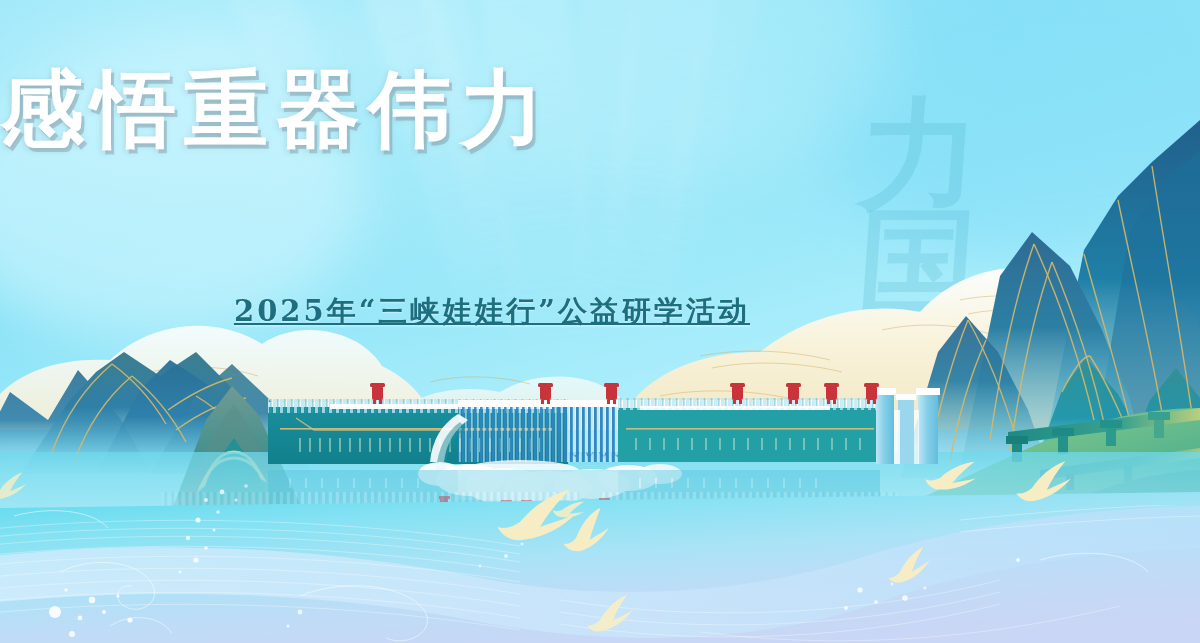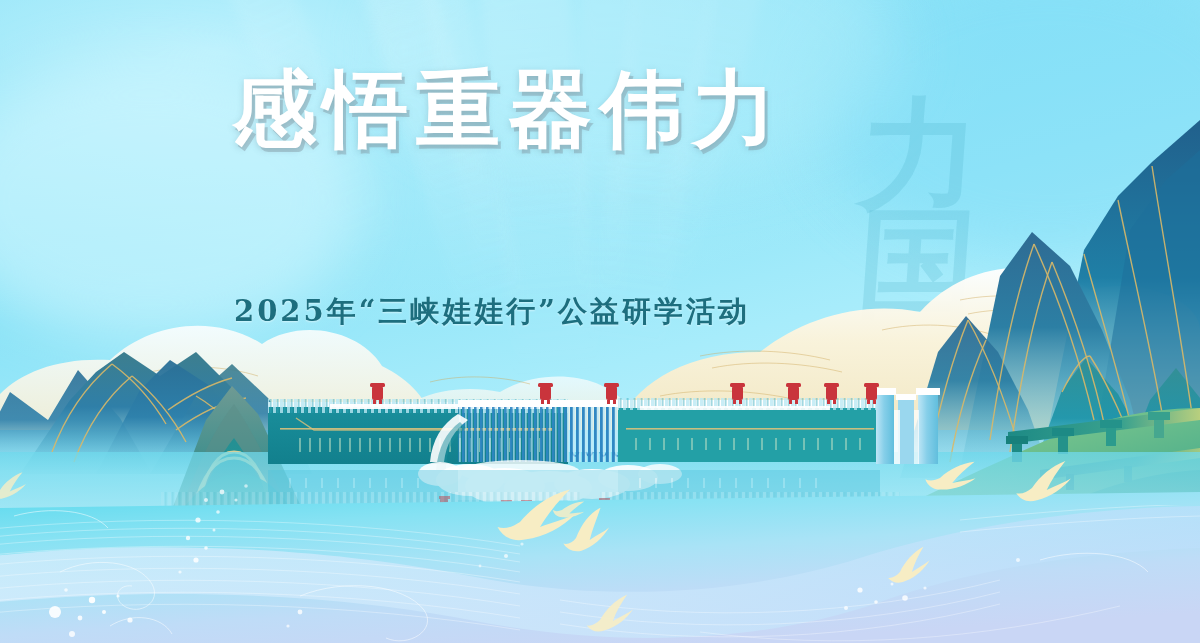--- a/index.html
+++ b/index.html
@@ -32,34 +32,35 @@
 
   
   .ghost{
     position:absolute;color:rgba(66,168,196,.20);
     font-weight:700;letter-spacing:6px;
     font-family:"DejaVu Sans","Liberation Sans",sans-serif;
     user-select:none;
   }
 
   
-  #title-block{position:absolute;left:0;top:62px;width:1016px;text-align:center;}
+  #title-block{position:absolute;left:0;top:62px;width:1016px;}
   .title-line{
     font-family:"DejaVu Sans","Liberation Sans",sans-serif;
     font-weight:700;color:#ffffff;
     font-size:84px;line-height:94px;letter-spacing:8px;
     text-shadow:3px 4px 0 rgba(120,140,150,.38), 0 2px 6px rgba(80,110,125,.25);
     white-space:nowrap;
   }
   #subtitle{
     position:absolute;left:0;top:292px;width:984px;text-align:center;
     font-family:"DejaVu Serif","Liberation Serif",serif;
     font-weight:700;font-size:29px;letter-spacing:3px;
     color:#1d6e7e;white-space:nowrap;
     text-shadow:0 1px 2px rgba(255,255,255,.5);
+    text-decoration:underline;
   }
 </style>
 </head>
 <body>
 
 <div id="poster">
 
   <div class="layer sky"></div>
 
   <div class="layer">

